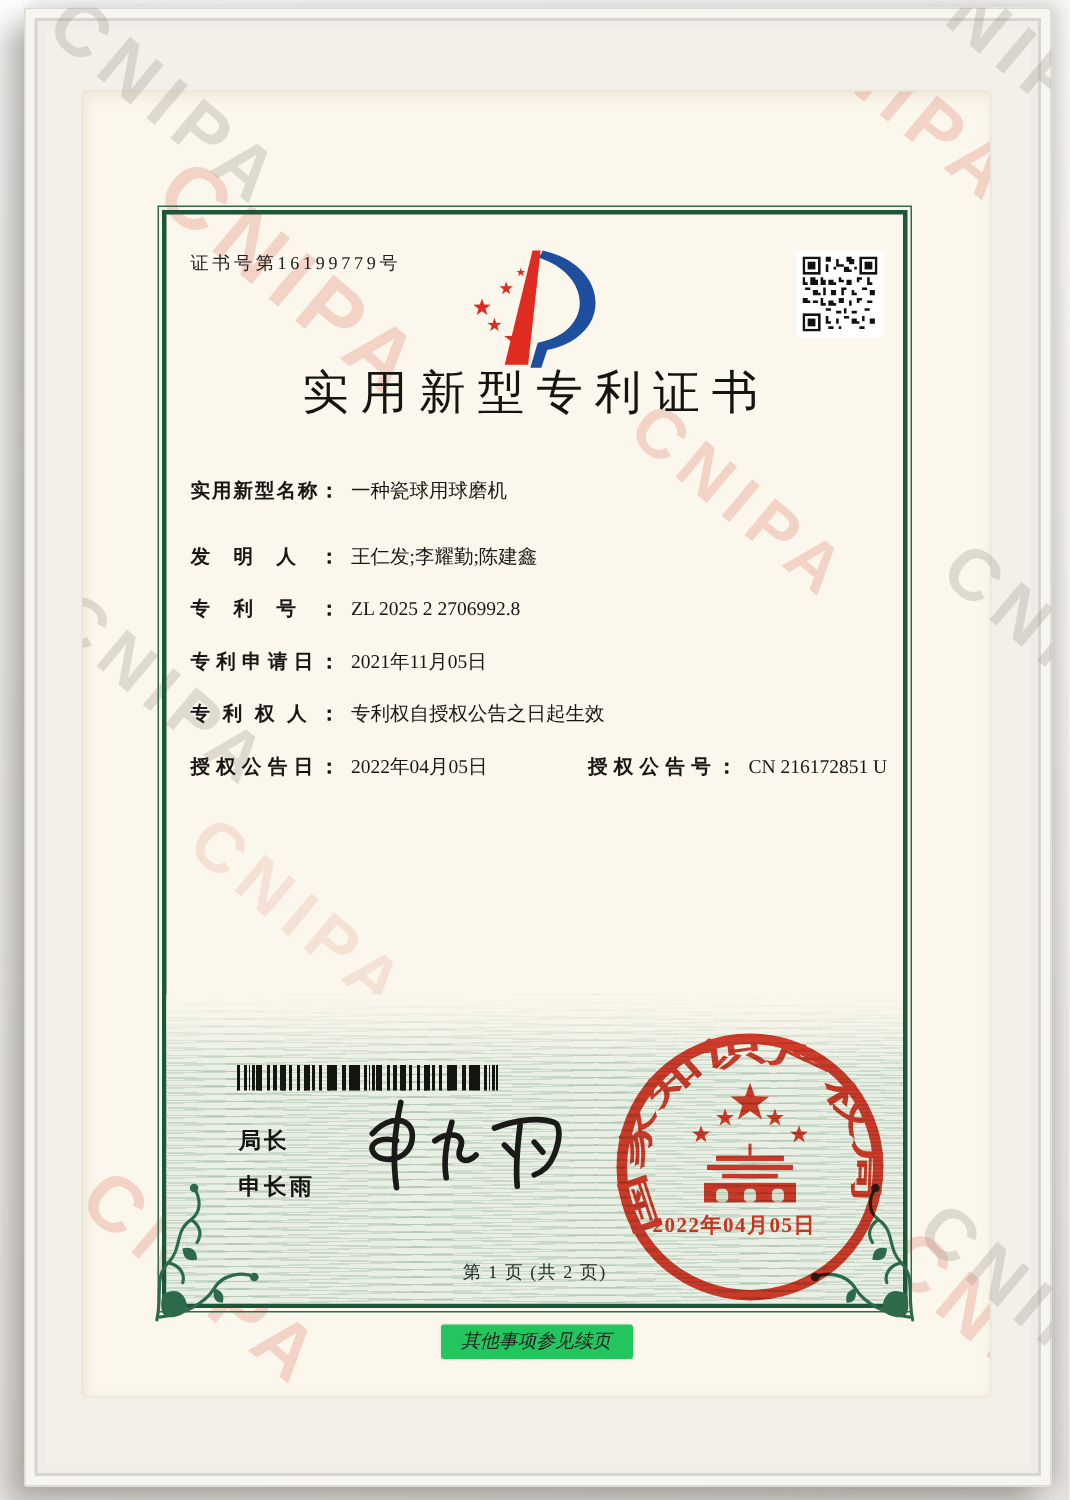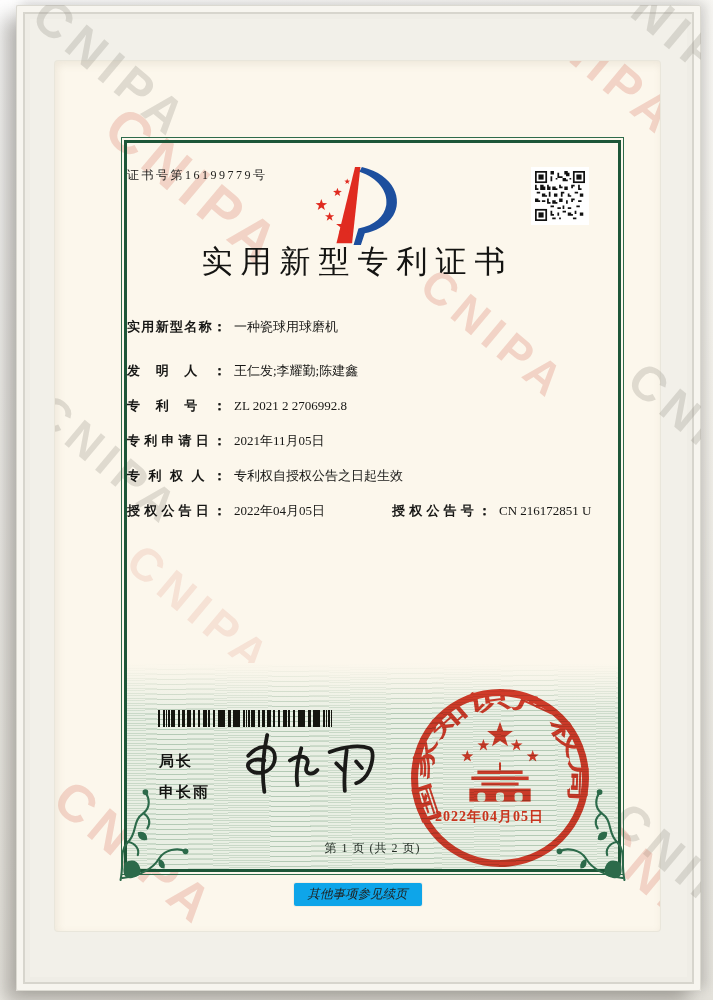--- a/index.html
+++ b/index.html
@@ -37,21 +37,21 @@
   
   .cert-no{position:absolute;left:72px;top:106px;font-size:12px;letter-spacing:2.5px;color:#20201e;z-index:3;}
   .logo{position:absolute;left:250px;top:104px;width:102px;height:84px;z-index:3;}
   .qr{position:absolute;left:476px;top:106px;width:58px;height:58px;background:#fff;z-index:3;
       display:flex;align-items:center;justify-content:center;}
   .qr svg{width:50px;height:50px;}
   .title{position:absolute;left:0;right:0;top:180px;text-align:center;z-index:3;
     font-size:31px;font-weight:400;letter-spacing:8px;color:#141412;}
   
   .border-outer{
-    position:absolute;left:66px;top:76px;width:503px;height:738px;box-sizing:border-box;
+    position:absolute;left:50px;top:76px;width:503px;height:738px;box-sizing:border-box;
     border:1px solid #2e6b4b;padding:2px;z-index:2;
   }
   .border-inner{
     position:relative;width:100%;height:100%;box-sizing:border-box;
     border:3px solid #1d5638;
   }
   .guilloche{
     position:absolute;left:0;right:0;bottom:0;height:206px;
     background-color:#e9efe4;
     background-image:
@@ -106,21 +106,21 @@
   }
   .signature{position:absolute;left:180px;top:664px;width:142px;height:90px;z-index:4;}
   .seal{position:absolute;left:352px;top:624px;width:186px;height:186px;z-index:6;
         opacity:.94;mix-blend-mode:multiply;}
   .seal-date{
     position:absolute;left:380px;top:747px;z-index:7;
     font-size:14px;font-weight:600;letter-spacing:1px;color:#c9341e;white-space:nowrap;
   }
   .footer-note{
     position:absolute;left:50%;top:822px;transform:translateX(-50%);z-index:3;
-    background:#0ea5e9;padding:3px 14px;border-radius:2px;
+    background:#22c55e;padding:3px 14px;border-radius:2px;
     font-family:"DejaVu Serif",serif;font-style:italic;font-size:12.5px;color:#1f1f1d;
     box-shadow:0 0 0 1px rgba(0,0,0,.04);white-space:nowrap;
   }
 </style>
 </head>
 <body>
 
 <div class="frame">
 
   <span class="wm gray" style="left:2px;top:34px;font-size:50px;">CNIPA</span>
@@ -221,21 +221,21 @@
     </div>
 
     <div class="fields">
       <div class="frow gap">
         <span class="f-label">实用新型名称</span><span class="f-colon">：</span><span class="f-value">一种瓷球用球磨机</span>
       </div>
       <div class="frow">
         <span class="f-label">发明人</span><span class="f-colon">：</span><span class="f-value">王仁发;李耀勤;陈建鑫</span>
       </div>
       <div class="frow">
-        <span class="f-label">专利号</span><span class="f-colon">：</span><span class="f-value">ZL 2021 2 2706992.8</span>
+        <span class="f-label">专利号</span><span class="f-colon">：</span><span class="f-value">ZL 2025 2 2706992.8</span>
       </div>
       <div class="frow">
         <span class="f-label">专利申请日</span><span class="f-colon">：</span><span class="f-value">2021年11月05日</span>
       </div>
       <div class="frow">
         <span class="f-label">专利权人</span><span class="f-colon">：</span><span class="f-value">专利权自授权公告之日起生效</span>
       </div>
       <div class="frow">
         <span class="f-label">授权公告日</span><span class="f-colon">：</span><span class="f-value gval">2022年04月05日</span><span class="f-label">授权公告号</span><span class="f-colon">：</span><span class="f-value">CN 216172851 U</span>
       </div>

